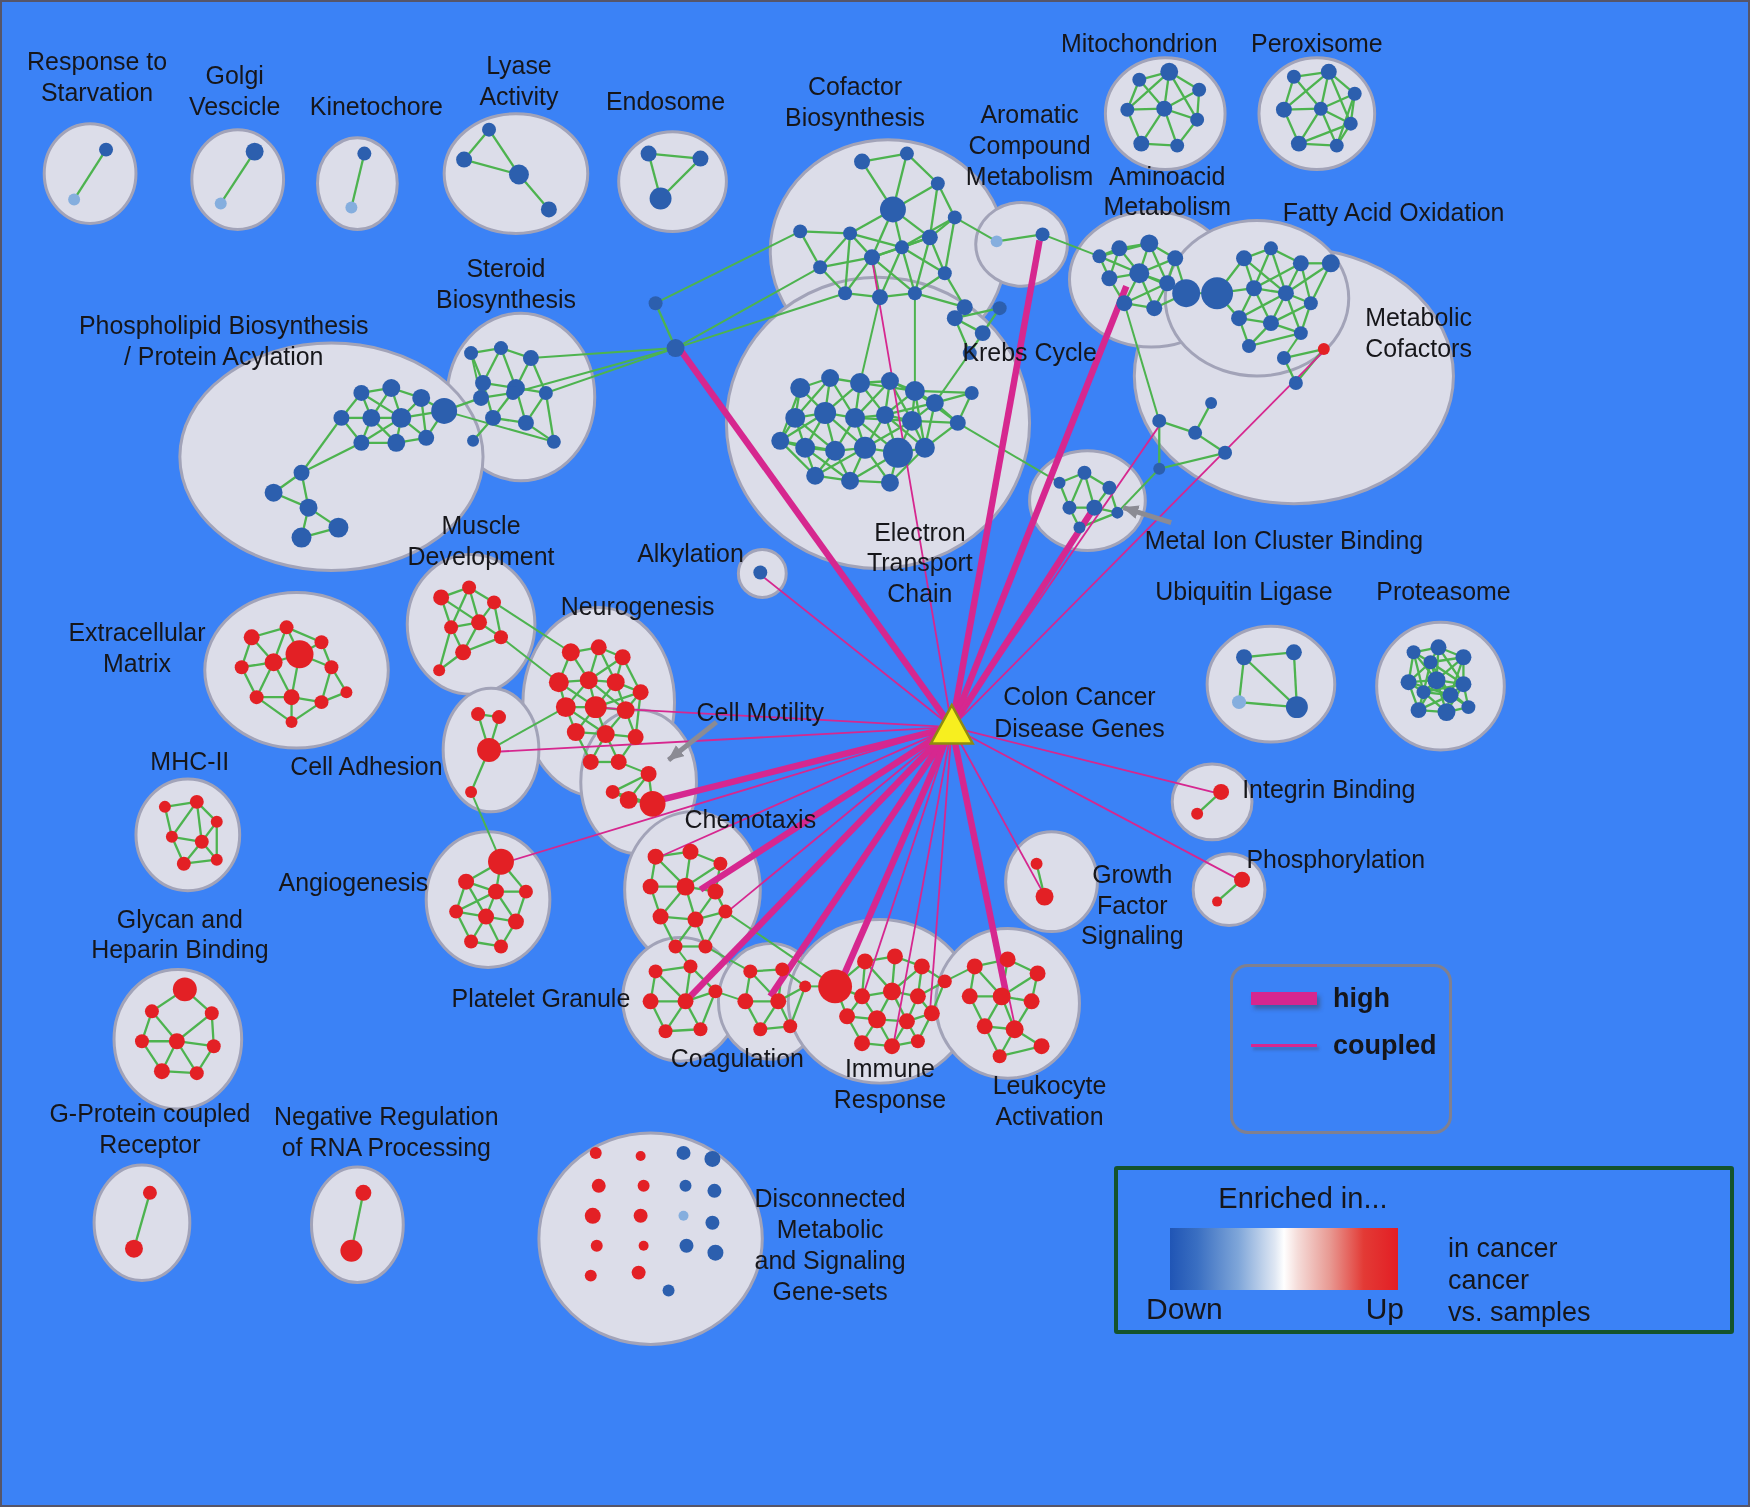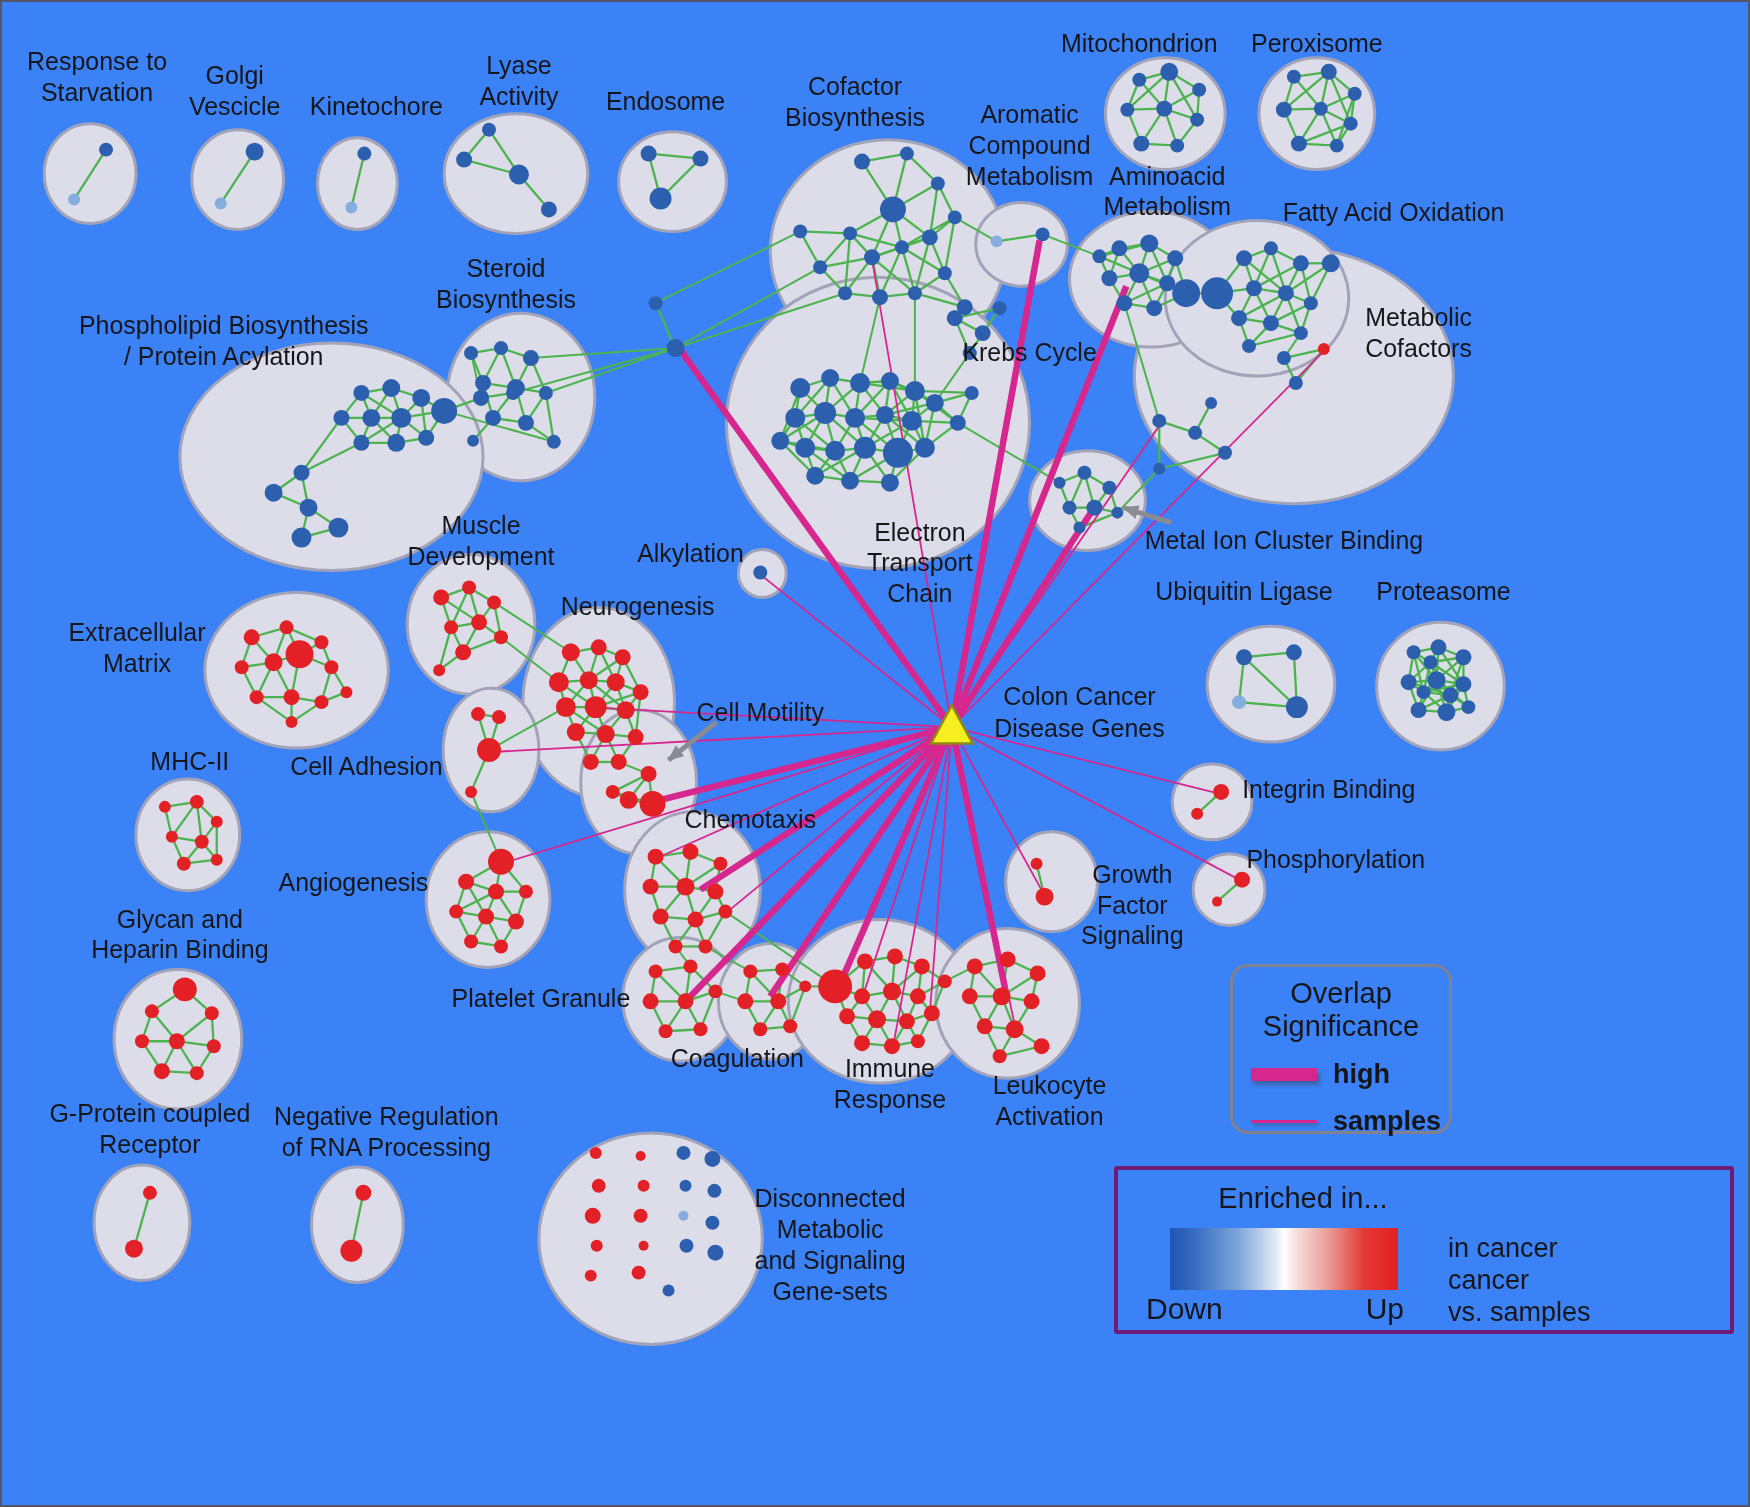--- a/index.html
+++ b/index.html
@@ -11,21 +11,21 @@
   .legend-box { position:absolute; }
   .legend-overlap { left:1228px; top:962px; width:222px; height:170px;
     border:3px solid #80808f; border-radius:18px; }
   .lg-title { text-align:center; font-size:29px; color:#16161a; line-height:33px; margin-top:10px; }
   .sig-row { display:flex; align-items:center; margin:16px 0 0 18px; }
   .sig-bar { width:66px; height:13px; background:#d6278f; box-shadow:3px 4px 4px rgba(60,60,70,.45); }
   .sig-line { width:66px; height:3px; background:#d6278f; box-shadow:2px 3px 3px rgba(60,60,70,.35); margin:5px 0; }
   .sig-label { font-size:27px; color:#16161a; margin-left:16px;font-weight:bold; }
 
   .legend-enriched { left:1112px; top:1164px; width:620px; height:168px;
-    border:4px solid #701a75; border-radius:3px; }
+    border:4px solid #14532d; border-radius:3px; }
   .le-title { position:absolute; left:0; top:12px; width:370px; text-align:center; font-size:29px; color:#16161a; }
   .grad-bar { position:absolute; left:52px; top:58px; width:228px; height:62px;
     background:linear-gradient(90deg,#2055b5 0%,#3a6fc2 12%,#7fa6d9 30%,#dfe7f3 46%,#ffffff 50%,#f5dcd9 56%,#e89a93 70%,#e33a35 85%,#e31e24 100%); }
   .grad-labels { position:absolute; left:28px; top:122px; width:258px; display:flex; justify-content:space-between;
     font-size:30px; color:#16161a; }
   .le-note { position:absolute; left:330px; top:62px; width:230px; text-align:left; font-size:27px; line-height:32px; color:#16161a; }
 </style>
 </head>
 <body>
 
@@ -1065,31 +1065,27 @@
         <line x1="716" y1="722" x2="668" y2="760" stroke="#8b8b94" stroke-width="5" marker-end="url(#ah)"></line>
       </g>
       <defs>
         <marker id="ah" markerWidth="20" markerHeight="16" refX="15" refY="7" orient="auto" markerUnits="userSpaceOnUse">
           <path d="M0,0 L16,7 L0,14 Z" fill="#8b8b94"></path>
         </marker>
       </defs>
     </svg>
 
   <div class="legend-box legend-overlap">
-    <div class="lg-title">
-      <div>Overlap</div>
-      <div>Significance</div>
-    </div>
     <div class="sig-row">
       <div class="sig-bar"></div>
       <span class="sig-label">high</span>
     </div>
     <div class="sig-row">
       <div class="sig-line"></div>
-      <span class="sig-label">samples</span>
+      <span class="sig-label">coupled</span>
     </div>
   </div>
 
   <div class="legend-box legend-enriched">
     <div class="le-title">Enriched in...</div>
     <div class="grad-bar"></div>
     <div class="grad-labels">
       <span>Down</span>
       <span>Up</span>
     </div>

